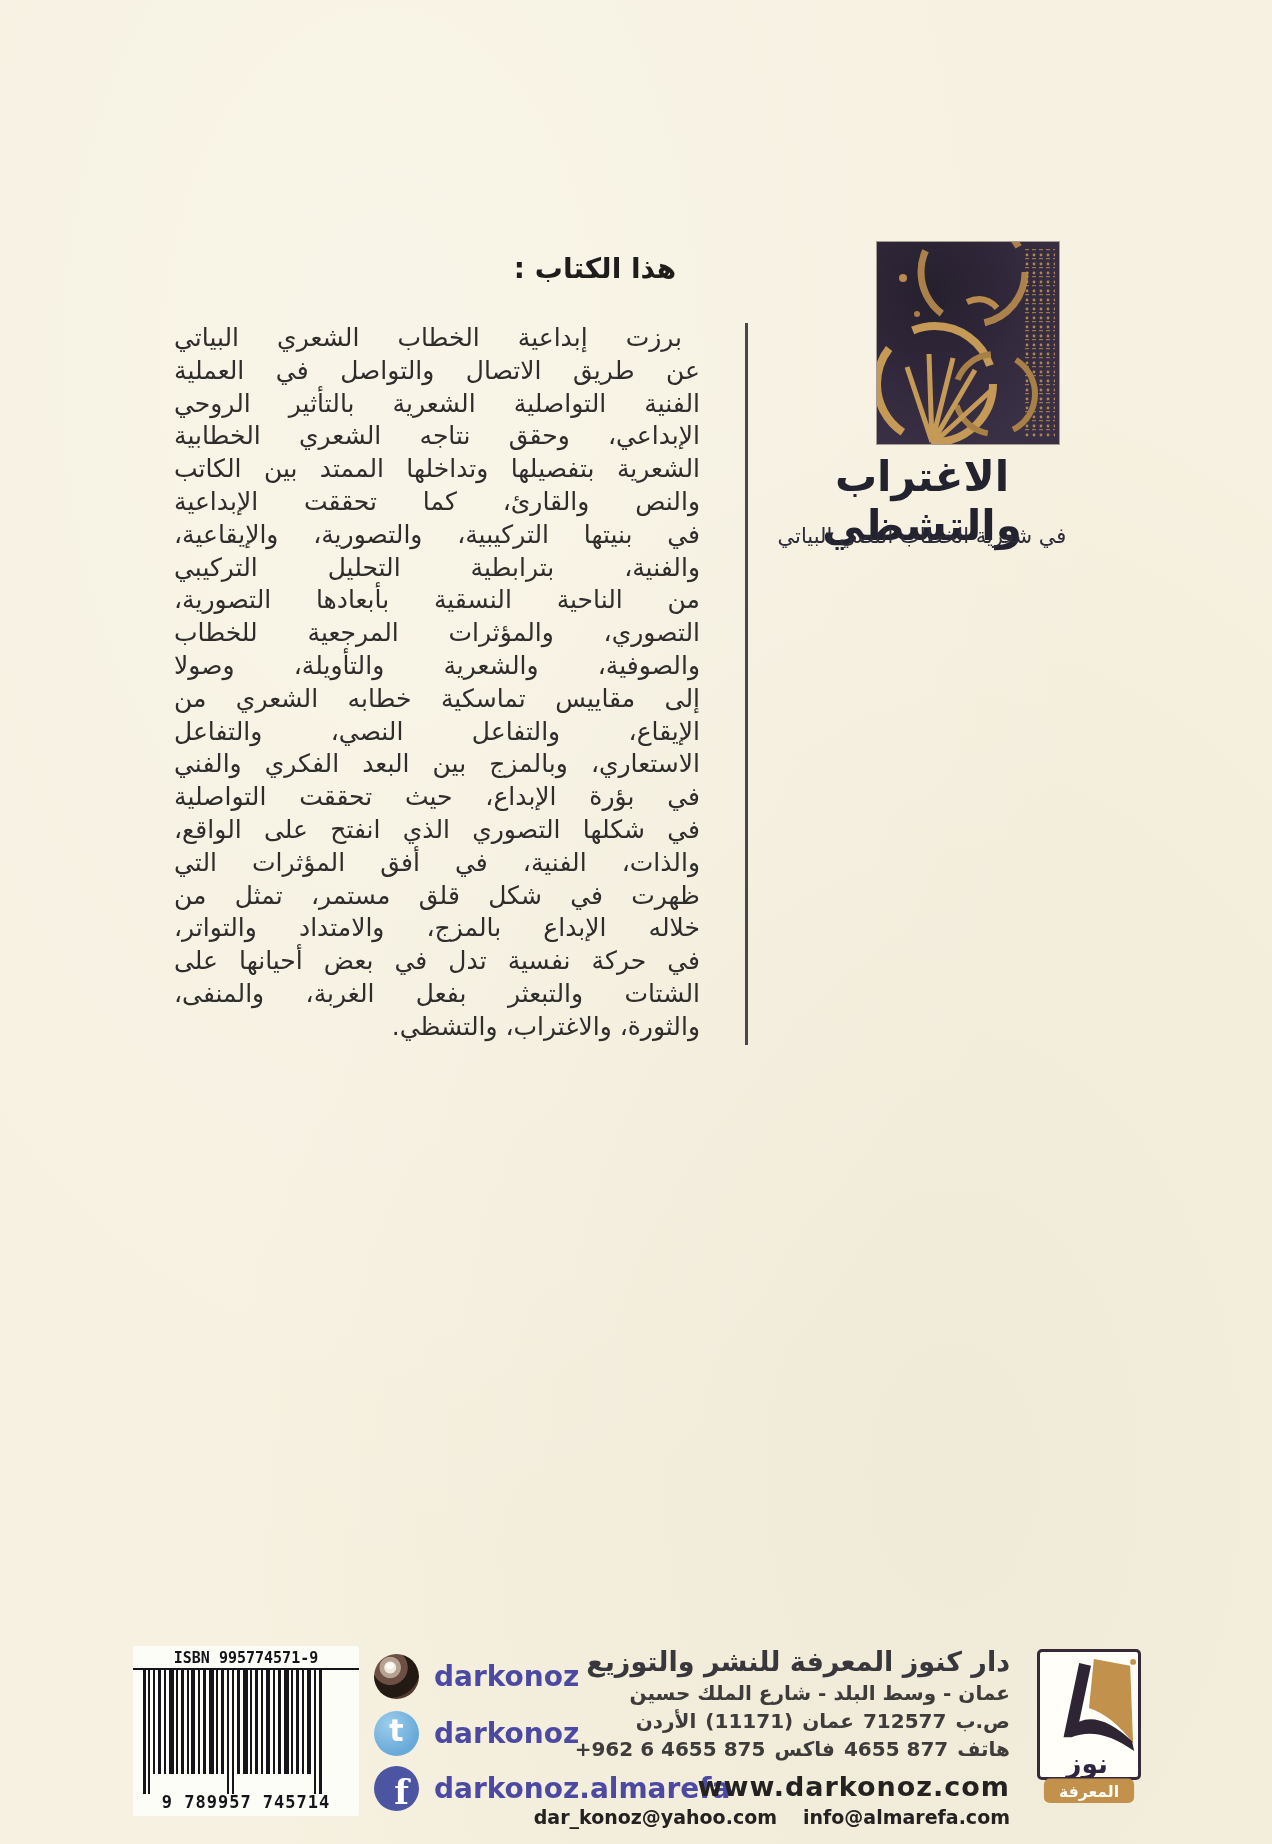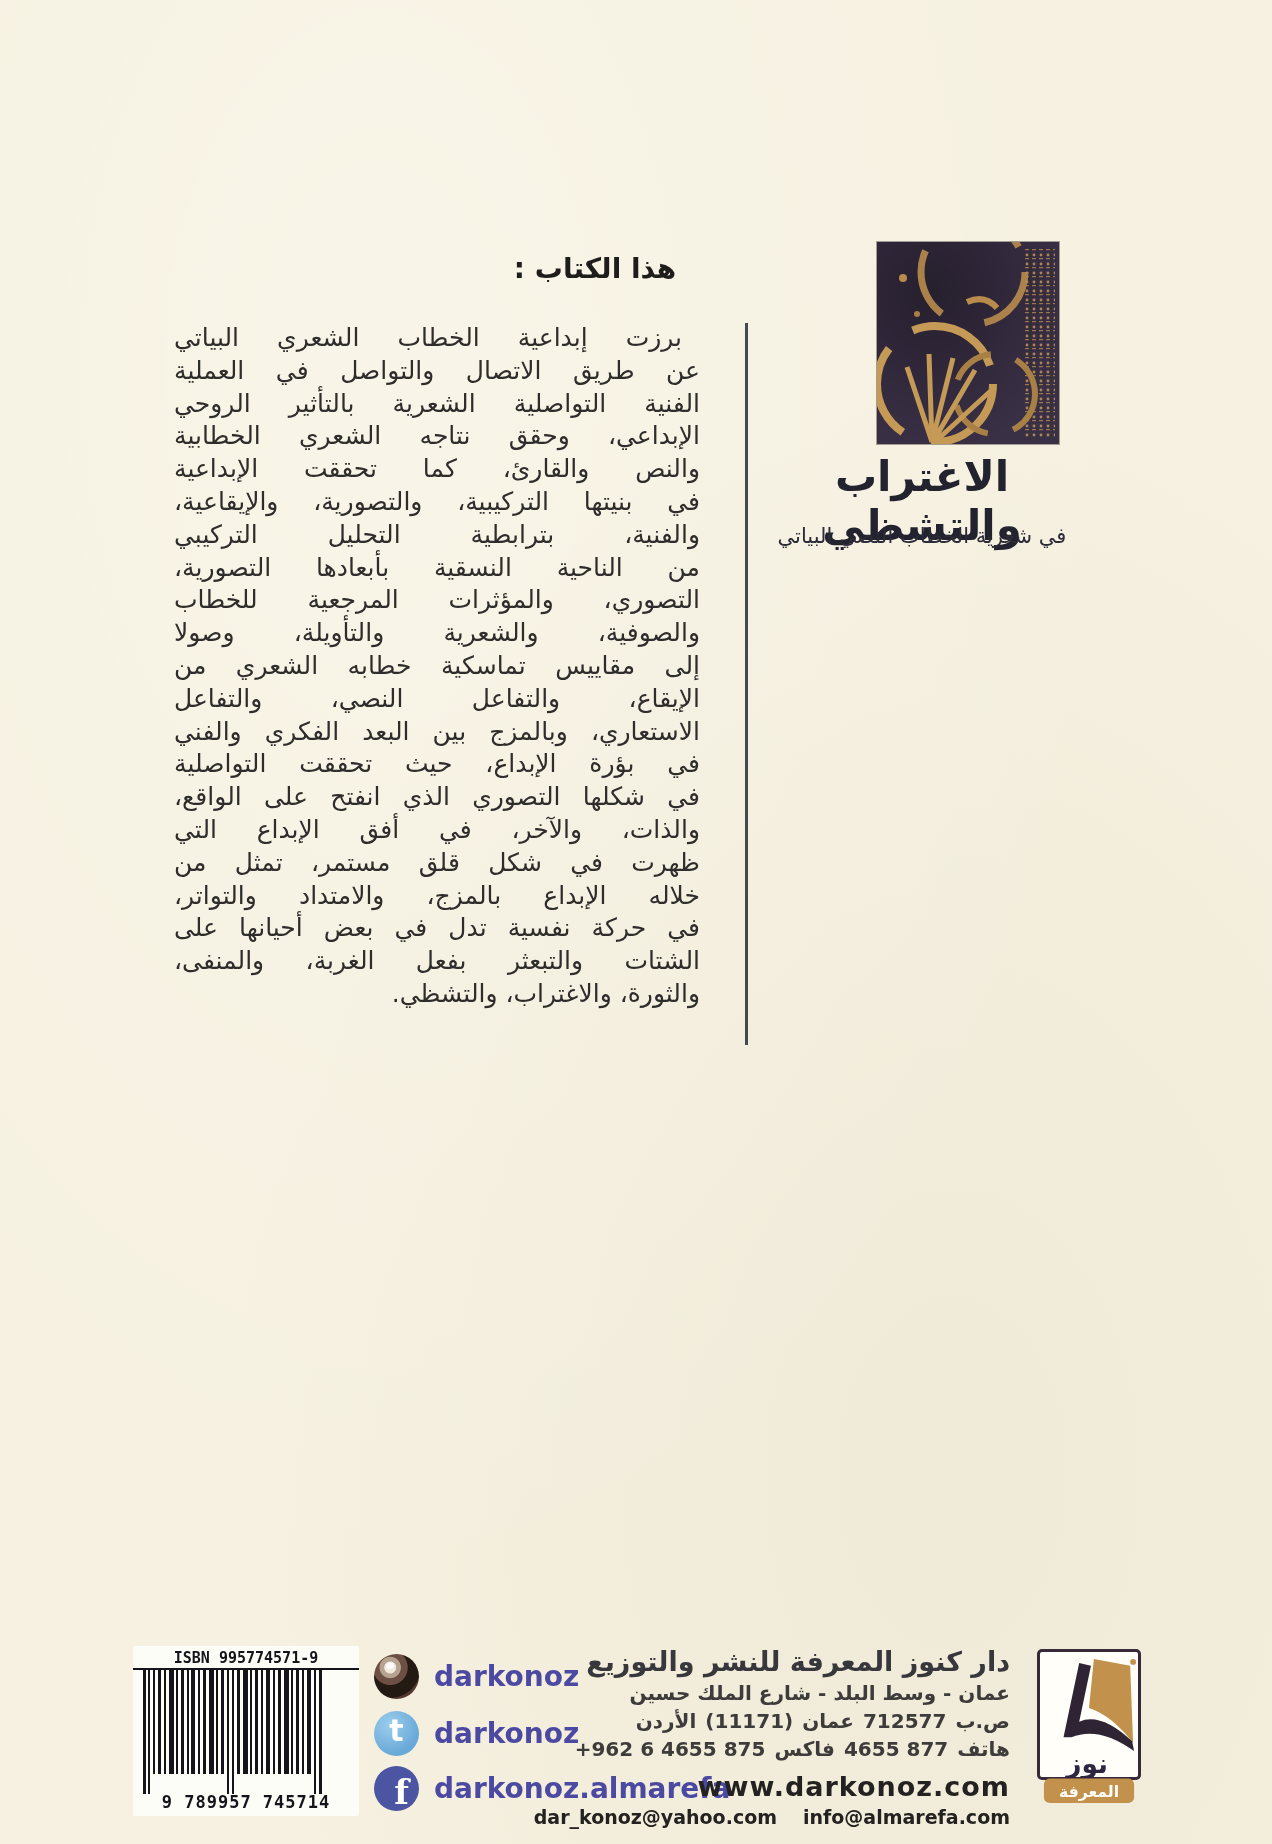--- a/index.html
+++ b/index.html
@@ -136,32 +136,33 @@
 
 <div class="page">
 
   <div class="section-heading">هذا الكتاب :</div>
 
   <div class="body-text">
       <div class="body-line first">برزت إبداعية الخطاب الشعري البياتي</div>
       <div class="body-line">عن طريق الاتصال والتواصل في العملية</div>
       <div class="body-line">الفنية التواصلية الشعرية بالتأثير الروحي</div>
       <div class="body-line">الإبداعي، وحقق نتاجه الشعري الخطابية</div>
+      <div class="body-line">الشعرية بتفصيلها وتداخلها الممتد بين الكاتب</div>
       <div class="body-line">والنص والقارئ، كما تحققت الإبداعية</div>
       <div class="body-line">في بنيتها التركيبية، والتصورية، والإيقاعية،</div>
       <div class="body-line">والفنية، بترابطية التحليل التركيبي</div>
       <div class="body-line">من الناحية النسقية بأبعادها التصورية،</div>
       <div class="body-line">التصوري، والمؤثرات المرجعية للخطاب</div>
       <div class="body-line">والصوفية، والشعرية والتأويلة، وصولا</div>
       <div class="body-line">إلى مقاييس تماسكية خطابه الشعري من</div>
       <div class="body-line">الإيقاع، والتفاعل النصي، والتفاعل</div>
       <div class="body-line">الاستعاري، وبالمزج بين البعد الفكري والفني</div>
       <div class="body-line">في بؤرة الإبداع، حيث تحققت التواصلية</div>
       <div class="body-line">في شكلها التصوري الذي انفتح على الواقع،</div>
-      <div class="body-line">والذات، والآخر، في أفق الإبداع التي</div>
+      <div class="body-line">والذات، الفنية، في أفق المؤثرات التي</div>
       <div class="body-line">ظهرت في شكل قلق مستمر، تمثل من</div>
       <div class="body-line">خلاله الإبداع بالمزج، والامتداد والتواتر،</div>
       <div class="body-line">في حركة نفسية تدل في بعض أحيانها على</div>
       <div class="body-line">الشتات والتبعثر بفعل الغربة، والمنفى،</div>
       <div class="body-line last">والثورة، والاغتراب، والتشظي.</div>
     </div>
 
   <div class="divider"></div>
 
   <div class="cover-art">

